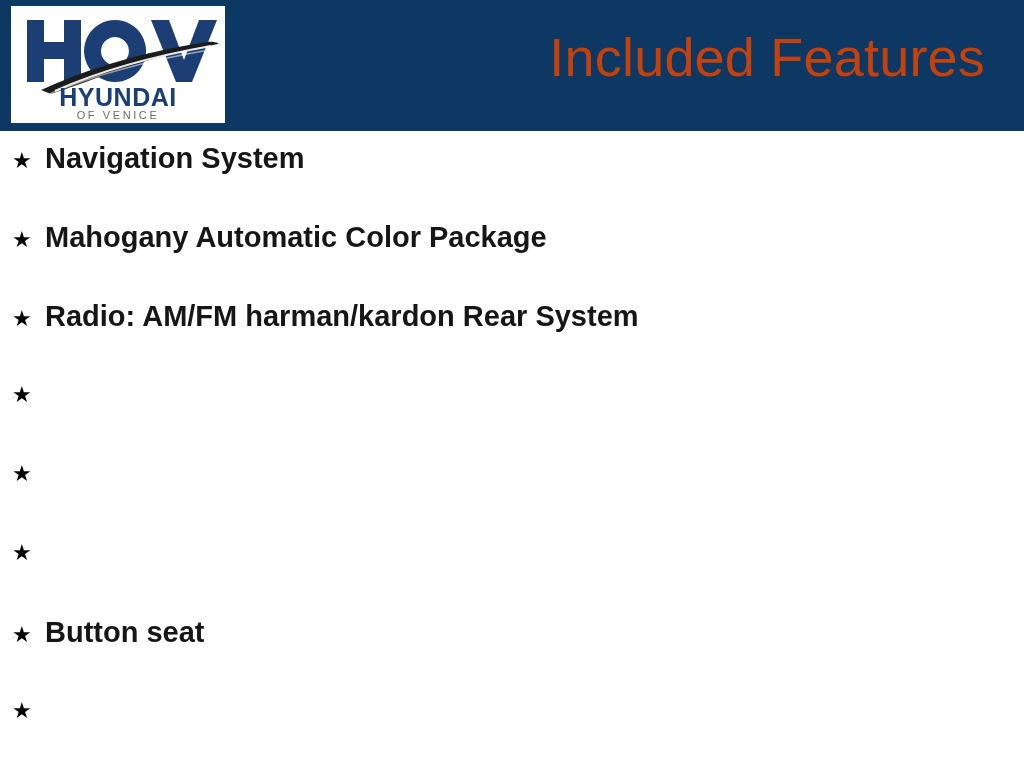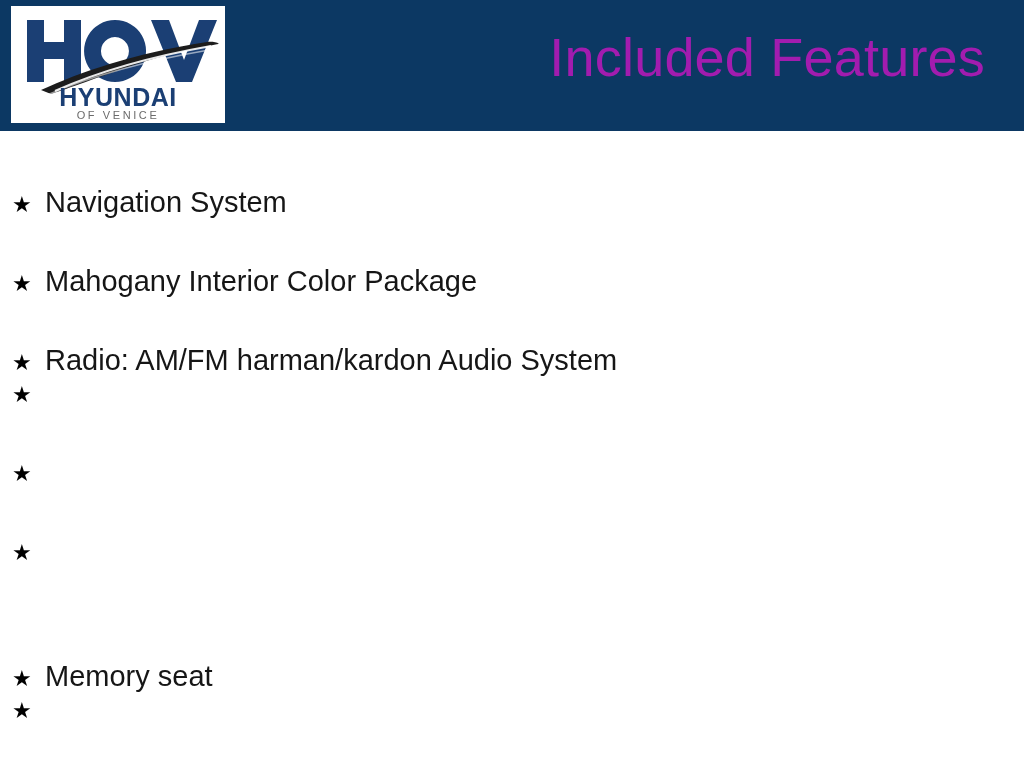--- a/index.html
+++ b/index.html
@@ -53,21 +53,21 @@
     width: 214px;
     height: 117px;
   }
 
   
   .slide-title {
     position: absolute;
     right: 39px;
     top: 28px;
     margin: 0;
-    color: #a21caf;
+    color: #c2410c;
     font-family: "Liberation Sans", sans-serif;
     font-size: 54px;
     font-weight: 400;
     line-height: 1.08;
     letter-spacing: 0.2px;
     white-space: nowrap;
     text-align: right;
   }
 
   
@@ -94,24 +94,23 @@
     font-family: "DejaVu Sans", sans-serif;
     font-size: 22px;
     line-height: 30px;
     text-align: left;
   }
   .feature-label {
     flex: 0 1 auto;
     color: #161616;
     font-family: "Liberation Sans", sans-serif;
     font-size: 29px;
-    font-weight: 400;
+    font-weight: 700;
     line-height: 30px;
     white-space: nowrap;
-    margin-top: 44px;
   }
 </style>
 </head>
 <body>
 
 <div class="slide">
 
   <div class="header-band"></div>
 
   <div class="logo-box">
@@ -148,43 +147,43 @@
 
   <ul class="features-list">
 
     <li class="feature-item">
       <span class="feature-bullet">★</span>
       <span class="feature-label">Navigation System</span>
     </li>
 
     <li class="feature-item">
       <span class="feature-bullet">★</span>
-      <span class="feature-label">Mahogany Interior Color Package</span>
+      <span class="feature-label">Mahogany Automatic Color Package</span>
     </li>
 
     <li class="feature-item">
       <span class="feature-bullet">★</span>
-      <span class="feature-label">Radio: AM/FM harman/kardon Audio System</span>
+      <span class="feature-label">Radio: AM/FM harman/kardon Rear System</span>
     </li>
 
     <li class="feature-item">
       <span class="feature-bullet">★</span>
     </li>
 
     <li class="feature-item">
       <span class="feature-bullet">★</span>
     </li>
 
     <li class="feature-item">
       <span class="feature-bullet">★</span>
     </li>
 
     <li class="feature-item">
       <span class="feature-bullet">★</span>
-      <span class="feature-label">Memory seat</span>
+      <span class="feature-label">Button seat</span>
     </li>
 
     <li class="feature-item">
       <span class="feature-bullet">★</span>
     </li>
 
   </ul>
 
 </div>
 

